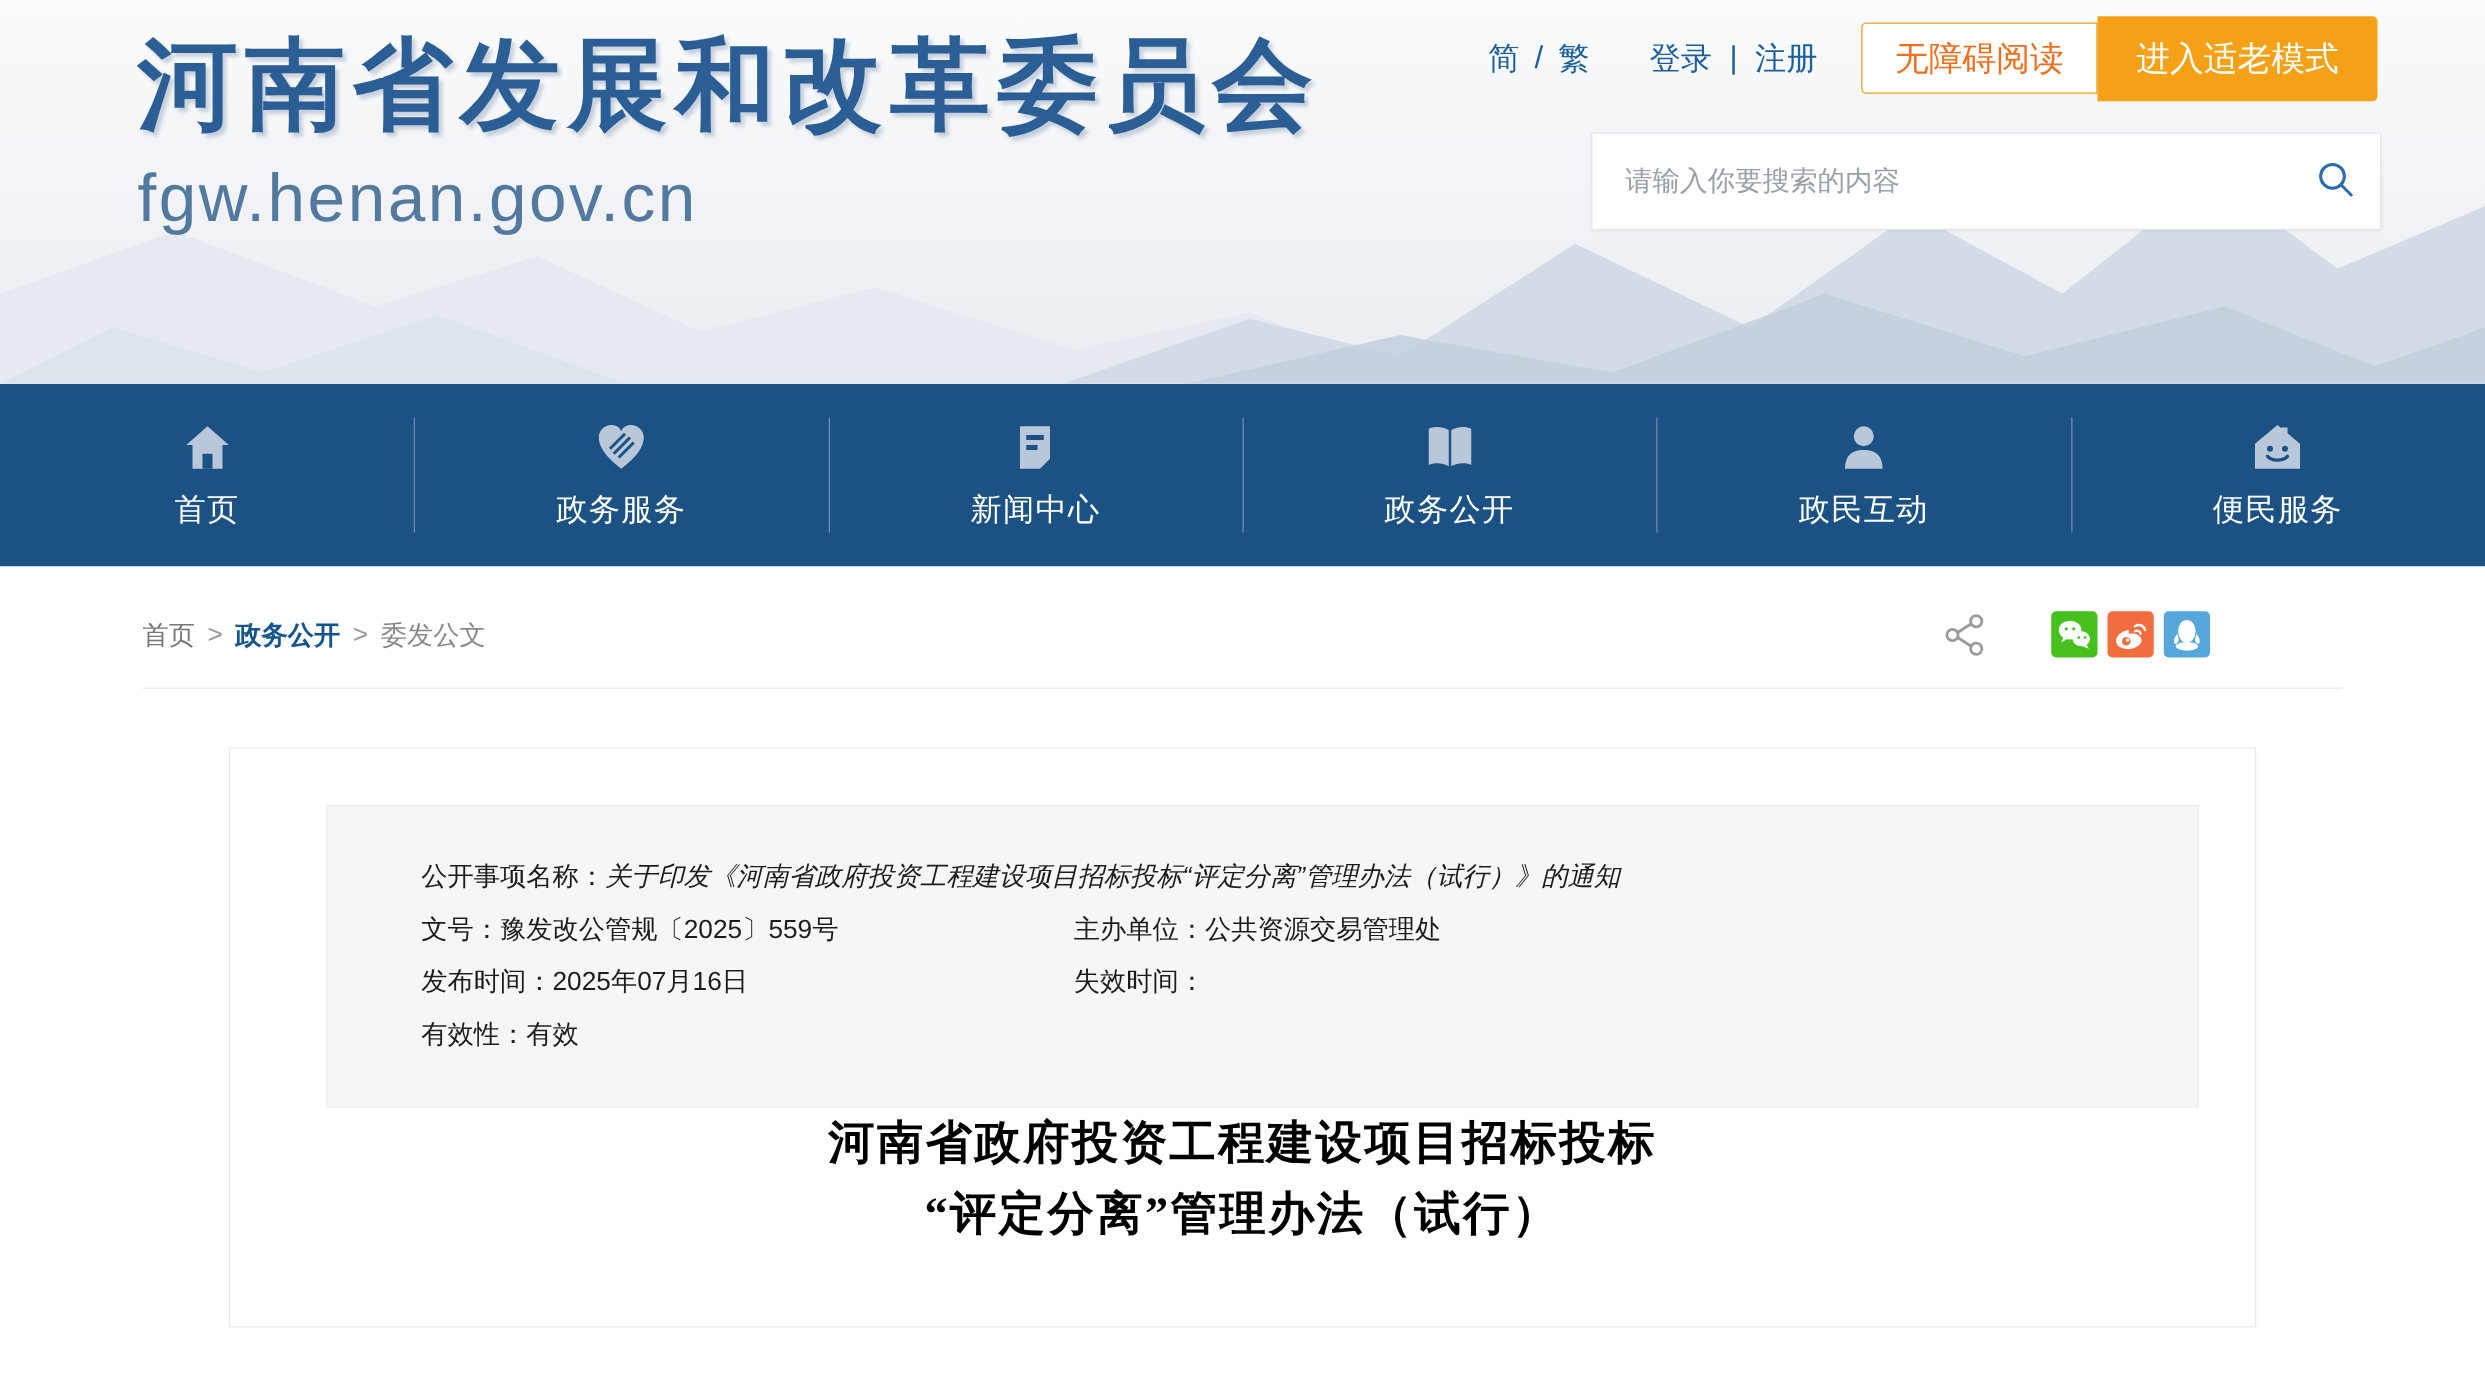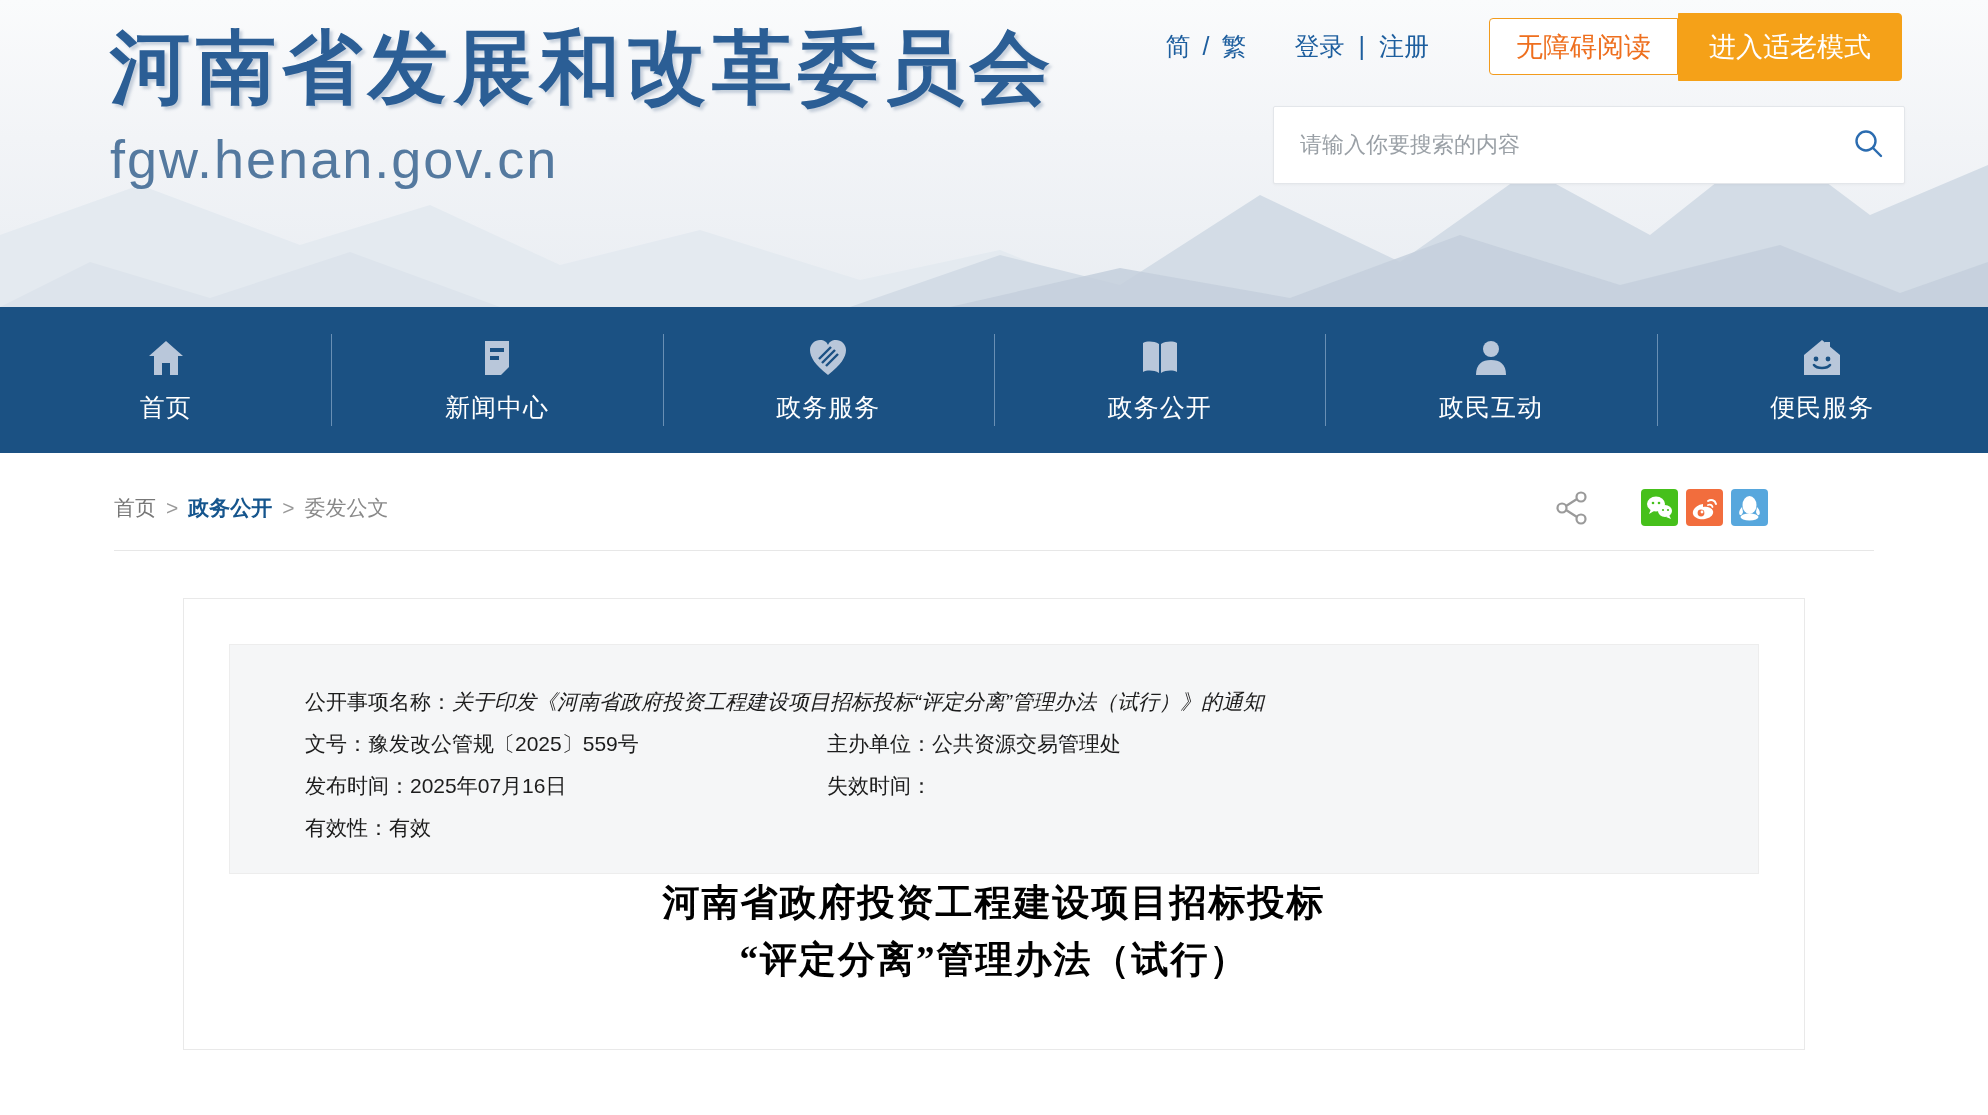--- a/index.html
+++ b/index.html
@@ -14,21 +14,21 @@
   .site-title { font-size:80px; font-weight:bold; color:#2b5e95; letter-spacing:6px;
     text-shadow:3px 3px 3px rgba(60,90,130,.25); line-height:1.15; }
   .site-domain { margin-top:14px; font-size:54px; font-weight:400; color:#54799f; letter-spacing:2px; }
 
   .header-top-right { position:absolute; top:18px; right:86px; display:flex; align-items:center; height:57px; }
   .top-links { display:flex; align-items:center; font-size:25px; color:#1d5e9e; }
   .top-links a { color:#1d5e9e; text-decoration:none; cursor:pointer; }
   .lang-sep { margin:0 12px; color:#1d5e9e; }
   .auth-group { margin-left:48px; display:flex; align-items:center; }
   .auth-sep { margin:0 14px; color:#1d5e9e; }
-  .btn-accessibility { margin-left:60px; height:57px; display:flex; align-items:center; padding:0 26px;
+  .btn-accessibility { margin-left:35px; height:57px; display:flex; align-items:center; padding:0 26px;
     background:#fff; border:1px solid #f29b1d; border-radius:4px 0 0 4px;
     color:#ee6f1e; font-size:27px; cursor:pointer; }
   .btn-elderly { height:68px; display:flex; align-items:center; padding:0 30px;
     background:#f5a118; border:1px solid #f5a118; border-radius:0 4px 4px 0;
     color:#fff; font-size:27px; cursor:pointer; }
 
   .search-box { position:absolute; top:106px; right:83px; width:632px; height:78px;
     background:#fff; border:1px solid #e3e6ea; border-radius:2px;
     display:flex; align-items:center; box-shadow:0 1px 3px rgba(0,0,0,.04); }
   .search-input { flex:1; border:none; outline:none; height:100%; padding:0 20px 0 26px;
@@ -60,22 +60,22 @@
   .share-generic { margin-right:42px; cursor:pointer; display:flex; }
   .share-sq { width:37px; height:37px; border-radius:4px; display:flex; align-items:center;
     justify-content:center; cursor:pointer; }
   .share-wechat { background:#46c01b; }
   .share-weibo { background:#f26d3d; }
   .share-qq { background:#57a7dd; }
 
   
   .content-box { width:1622px; margin:47px auto 0 auto; background:#fff;
     border:1px solid #e9e9e9; padding:45px 45px 60px 45px; min-height:430px; }
-  .doc-info { background:#f5f6f7; border:1px solid #ededed; padding:36px 75px 24px 75px;
-    display:grid; grid-template-columns:522px 1fr; font-size:21px; color:#1c1c1c; line-height:42px; }
+  .doc-info { background:#f5f6f7; border:1px solid #ededed; padding:36px 75px 36px 75px;
+    display:grid; grid-template-columns:522px 1fr; font-size:21px; color:#1c1c1c; line-height:42px;margin-left:32px; }
   .doc-info .full { grid-column:1 / -1; }
   .doc-info .lbl { }
   .doc-info .val-italic { font-style:italic; }
   .article-title { text-align:center;
     font-family:"Liberation Serif","DejaVu Serif",serif; font-weight:bold;
     font-size:37px; color:#000; line-height:1.55; letter-spacing:2px; }
 </style>
 </head>
 <body>
 
@@ -126,39 +126,39 @@
       <svg width="42" height="42" viewBox="0 0 42 42">
         <path d="M21 4 L38 19 H33 V38 H9 V19 H4 Z" fill="#b9c7da"></path>
         <rect x="17" y="26" width="8" height="12" fill="#1b5183"></rect>
       </svg>
     </span>
     <span class="nav-label">首页</span>
   </div>
   <div class="nav-item">
     <span class="nav-icon">
       <svg width="42" height="42" viewBox="0 0 42 42">
-        <path d="M9 4 H33 V30 L25 38 H9 Z" fill="#b9c7da"></path>
-        <rect x="14" y="11" width="14" height="4" fill="#1b5183"></rect>
-        <rect x="14" y="19" width="9" height="4" fill="#1b5183"></rect>
-      </svg>
-    </span>
-    <span class="nav-label">新闻中心</span>
-  </div>
-  <div class="nav-item">
-    <span class="nav-icon">
-      <svg width="42" height="42" viewBox="0 0 42 42">
         <path d="M21 38 C8 28 3 20 3 13 C3 7 8 3 13 3 C17 3 20 5 21 8 C22 5 25 3 29 3 C34 3 39 7 39 13 C39 20 34 28 21 38 Z" fill="#b9c7da"></path>
         <g stroke="#1b5183" stroke-width="2.4">
           <line x1="12" y1="22" x2="24" y2="10"></line>
           <line x1="15" y1="26" x2="28" y2="13"></line>
           <line x1="19" y1="29" x2="31" y2="17"></line>
         </g>
       </svg>
     </span>
     <span class="nav-label">政务服务</span>
+  </div>
+  <div class="nav-item">
+    <span class="nav-icon">
+      <svg width="42" height="42" viewBox="0 0 42 42">
+        <path d="M9 4 H33 V30 L25 38 H9 Z" fill="#b9c7da"></path>
+        <rect x="14" y="11" width="14" height="4" fill="#1b5183"></rect>
+        <rect x="14" y="19" width="9" height="4" fill="#1b5183"></rect>
+      </svg>
+    </span>
+    <span class="nav-label">新闻中心</span>
   </div>
   <div class="nav-item">
     <span class="nav-icon">
       <svg width="42" height="42" viewBox="0 0 42 42">
         <path d="M20 7 C15 4 8 4 4 6 V35 C8 33 15 33 20 36 Z" fill="#b9c7da"></path>
         <path d="M22 7 C27 4 34 4 38 6 V35 C34 33 27 33 22 36 Z" fill="#b9c7da"></path>
       </svg>
     </span>
     <span class="nav-label">政务公开</span>
   </div>

